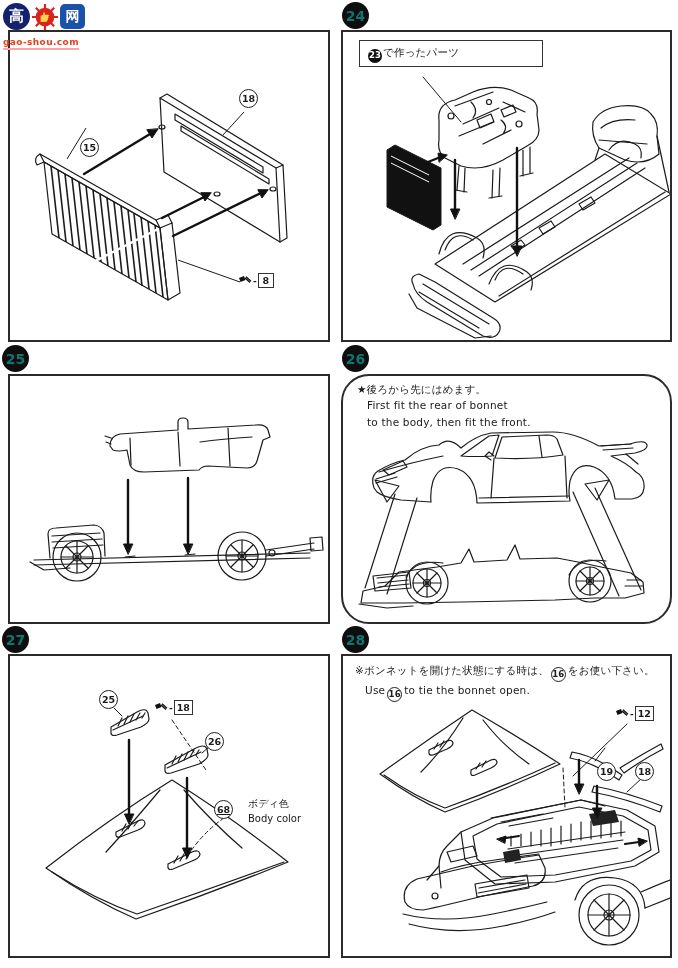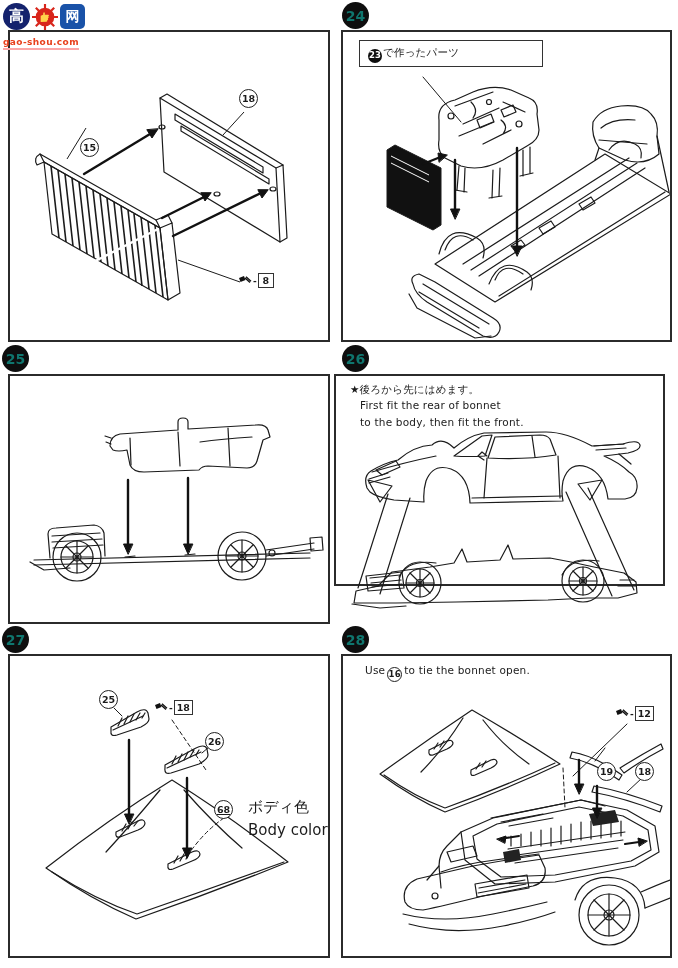--- a/index.html
+++ b/index.html
@@ -27,21 +27,21 @@
          align-items:center;justify-content:center;font-size:8.5px;font-weight:bold;
          vertical-align:-3px;margin:0 2px;box-sizing:border-box;}
   .logo{position:absolute;left:3px;top:3px;z-index:9;}
   .logo-icons{display:flex;gap:2px;align-items:center;}
   .logo-icon1{width:27px;height:27px;border-radius:50%;background:#14226d;color:#fff;
          display:flex;align-items:center;justify-content:center;font-size:15px;font-weight:bold;}
   .logo-icon3{width:25px;height:25px;border-radius:5px;background:#1952a8;color:#fff;
          display:flex;align-items:center;justify-content:center;font-size:14px;font-weight:bold;}
   .logo-domain{display:inline-block;margin-top:1px;font-size:9px;font-weight:bold;color:#e8401c;
          border-bottom:2px solid #fca5a5;letter-spacing:.4px;line-height:1.25;}
-  .color-note{position:absolute;font-size:15px;line-height:1.5;z-index:4;}
+  .color-note{position:absolute;font-size:10px;line-height:1.5;z-index:4;}
 </style>
 </head>
 <body>
 
 <div class="page">
 
   <div class="logo">
     <div class="logo-icons">
       <span class="logo-icon1">高</span>
       <svg width="26" height="26" viewBox="0 0 24 24">
@@ -197,21 +197,21 @@
       </g>
       <g stroke="#111" fill="#111" stroke-width="2.4" stroke-linecap="round">
         <path d="M118,104 L118,168"></path>
           <path d="M118,178 L113.5,168 L122.5,168 Z" stroke-width="1"></path>
         <path d="M178,102 L178,168"></path>
           <path d="M178,178 L173.5,168 L182.5,168 Z" stroke-width="1"></path>
       </g>
     </svg>
   </div>
 
-  <div class="panel" style="left:334px;top:374px;width:331px;height:212px;">
+  <div class="panel" style="left:341px;top:374px;width:331px;height:250px;border-radius:28px;">
     <svg class="art" width="327" height="246" viewBox="0 0 327 246">
       <g stroke="#1b1b1b" fill="none" stroke-width="1.2" stroke-linejoin="round" stroke-linecap="round">
 
         <path d="M31,112 Q27,100 35,95 Q48,87 62,84 Q78,70 96,69 Q106,60 118,72 Q132,60 148,57 L210,56 Q230,56 256,70 L287,68 Q302,63 304,69 Q305,74 292,77 L268,80 Q284,87 293,96 Q302,101 301,112 Q300,122 289,123 L272,123 Q269,98 251,91 Q233,85 227,105 Q225,116 227,125 L134,127 Q133,100 115,93 Q97,87 90,105 Q87,115 88,126 L58,124 Q40,121 34,116 Z"></path>
         <path d="M36,96 Q70,86 100,80"></path>
         <path d="M40,94 L60,85 L64,91 L46,99 Z"></path>
         <path d="M33,103 L52,97 M33,107 L54,101"></path>
         <path d="M118,80 L146,60 L156,59 L149,80 Q132,81 118,80 Z"></path>
         <path d="M152,82 L159,61 L204,59 Q211,59 214,63 L220,79 Q190,84 152,82 Z"></path>
         <path d="M196,60 L199,81"></path>
@@ -352,20 +352,21 @@
           <path d="M236,138 L231.5,128 L240.5,128 Z" stroke-width="1"></path>
         <path d="M254,130 L254,152"></path>
           <path d="M254,162 L249.5,152 L258.5,152 Z" stroke-width="1"></path>
         <path d="M282,188 L296,186" stroke-width="2"></path>
           <path d="M304,185 L295,182 L296,190 Z" stroke-width="1"></path>
         <path d="M176,180 L163,182" stroke-width="2"></path>
           <path d="M154,183 L163,180 L162,187 Z" stroke-width="1"></path>
       </g>
     </svg>
     <div class="note" style="left:12px;top:6px;width:312px;">
+      <div><span>※ボンネットを開けた状態にする時は、</span><span class="part-ref">16</span><span>をお使い下さい。</span></div>
       <div class="indent"><span>Use</span><span class="part-ref">16</span><span>to tie the bonnet open.</span></div>
     </div>
     <div class="screw-label" style="left:272px;top:50px;">
       <svg width="14" height="12" viewBox="0 0 14 12">
         <path d="M1,3 L6,1 L7.5,5 L2.5,7 Z" fill="#111"></path>
         <path d="M7,3 L12,7.5 M8,1.8 L13,6.2" stroke="#111" stroke-width="1.3" fill="none"></path>
       </svg>
       <span class="screw-dash">-</span>
       <span class="screw-num">12</span>
     </div>

